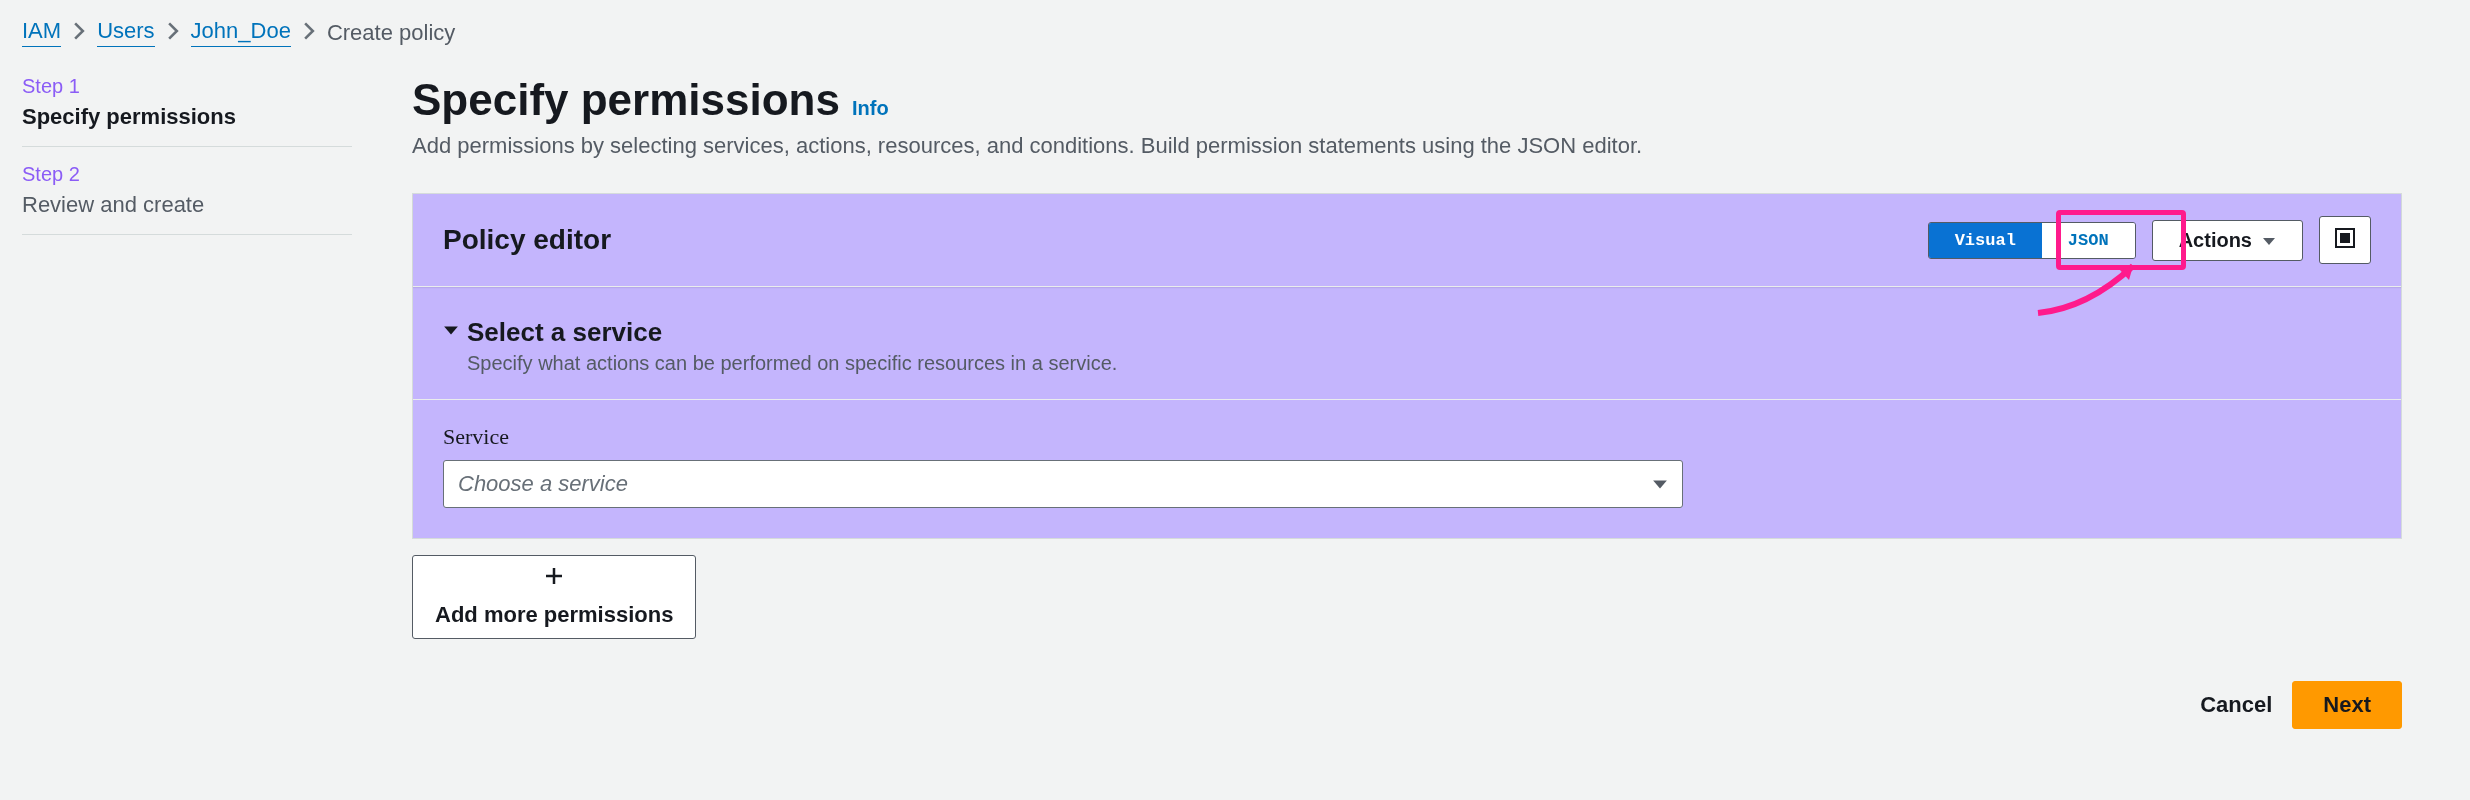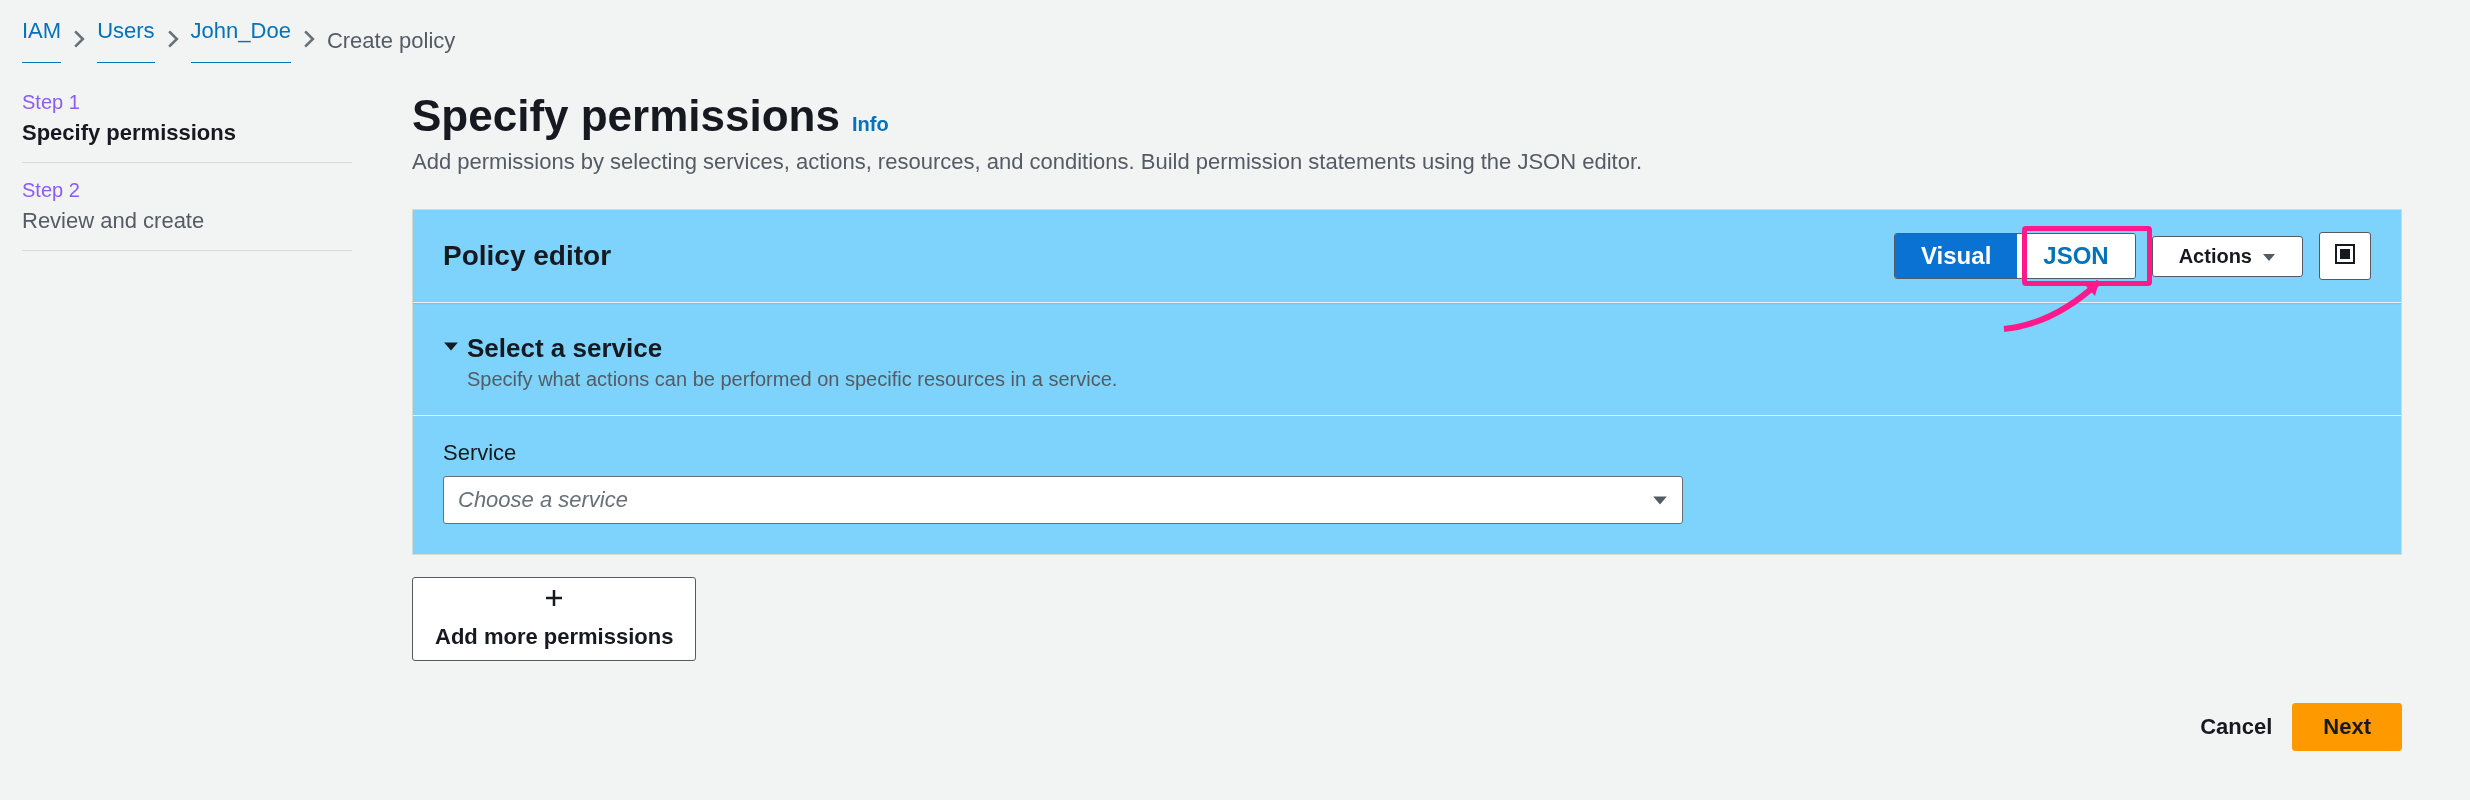--- a/index.html
+++ b/index.html
@@ -20,21 +20,21 @@
     display: flex;
     align-items: center;
     gap: 12px;
     font-size: 22px;
     margin-bottom: 28px;
   }
   .breadcrumb a {
     color: #0073bb;
     text-decoration: none;
     border-bottom: 1px solid #0073bb;
-    padding-bottom: 18px;
+    padding-bottom: 2px;
     text-align: center;
   }
   .breadcrumb .sep { color: #687078; }
   .breadcrumb .current { color: #545b64; }
   .layout {
     display: flex;
     gap: 60px;
   }
   .steps {
     width: 330px;
@@ -78,23 +78,23 @@
     font-size: 20px;
     font-weight: 700;
     text-decoration: none;
   }
   .subtitle {
     font-size: 22px;
     color: #545b64;
     margin-bottom: 34px;
   }
   .panel {
-    background: #7dd3fc;
+    background: #c4b5fd;
     border: 1px solid #d5dbdb;
-    margin-bottom: 22px;
+    margin-bottom: 16px;
   }
   .panel-header {
     display: flex;
     align-items: center;
     justify-content: space-between;
     padding: 22px 30px;
     border-bottom: 1px solid #eaeded;
     box-shadow: 0 1px 1px rgba(0,0,0,0.07);
   }
   .panel-title {
@@ -108,26 +108,27 @@
     position: relative;
   }
   .segmented {
     display: flex;
     border: 1px solid #545b64;
     border-radius: 3px;
     overflow: hidden;
   }
   .seg-btn {
     padding: 8px 26px;
-    font-size: 24px;
+    font-size: 17px;
     font-weight: 700;
     background: #fff;
     color: #545b64;
     border: none;
     cursor: pointer;
+    font-family: Liberation Mono, monospace;
   }
   .seg-btn.active {
     background: #0972d3;
     color: #fff;
   }
   .seg-btn:not(.active) {
     color: #0073bb;
   }
   .json-highlight {
     position: absolute;
@@ -187,20 +188,21 @@
   }
   .divider {
     border: none;
     border-top: 1px solid #eaeded;
     margin: 24px -30px;
   }
   .field-label {
     font-size: 22px;
     margin-bottom: 10px;
     color: #16191f;
+    font-family: Liberation Serif, serif;
   }
   .select {
     width: 1240px;
     max-width: 100%;
     border: 1px solid #687078;
     border-radius: 3px;
     padding: 10px 14px;
     font-size: 22px;
     display: flex;
     justify-content: space-between;

